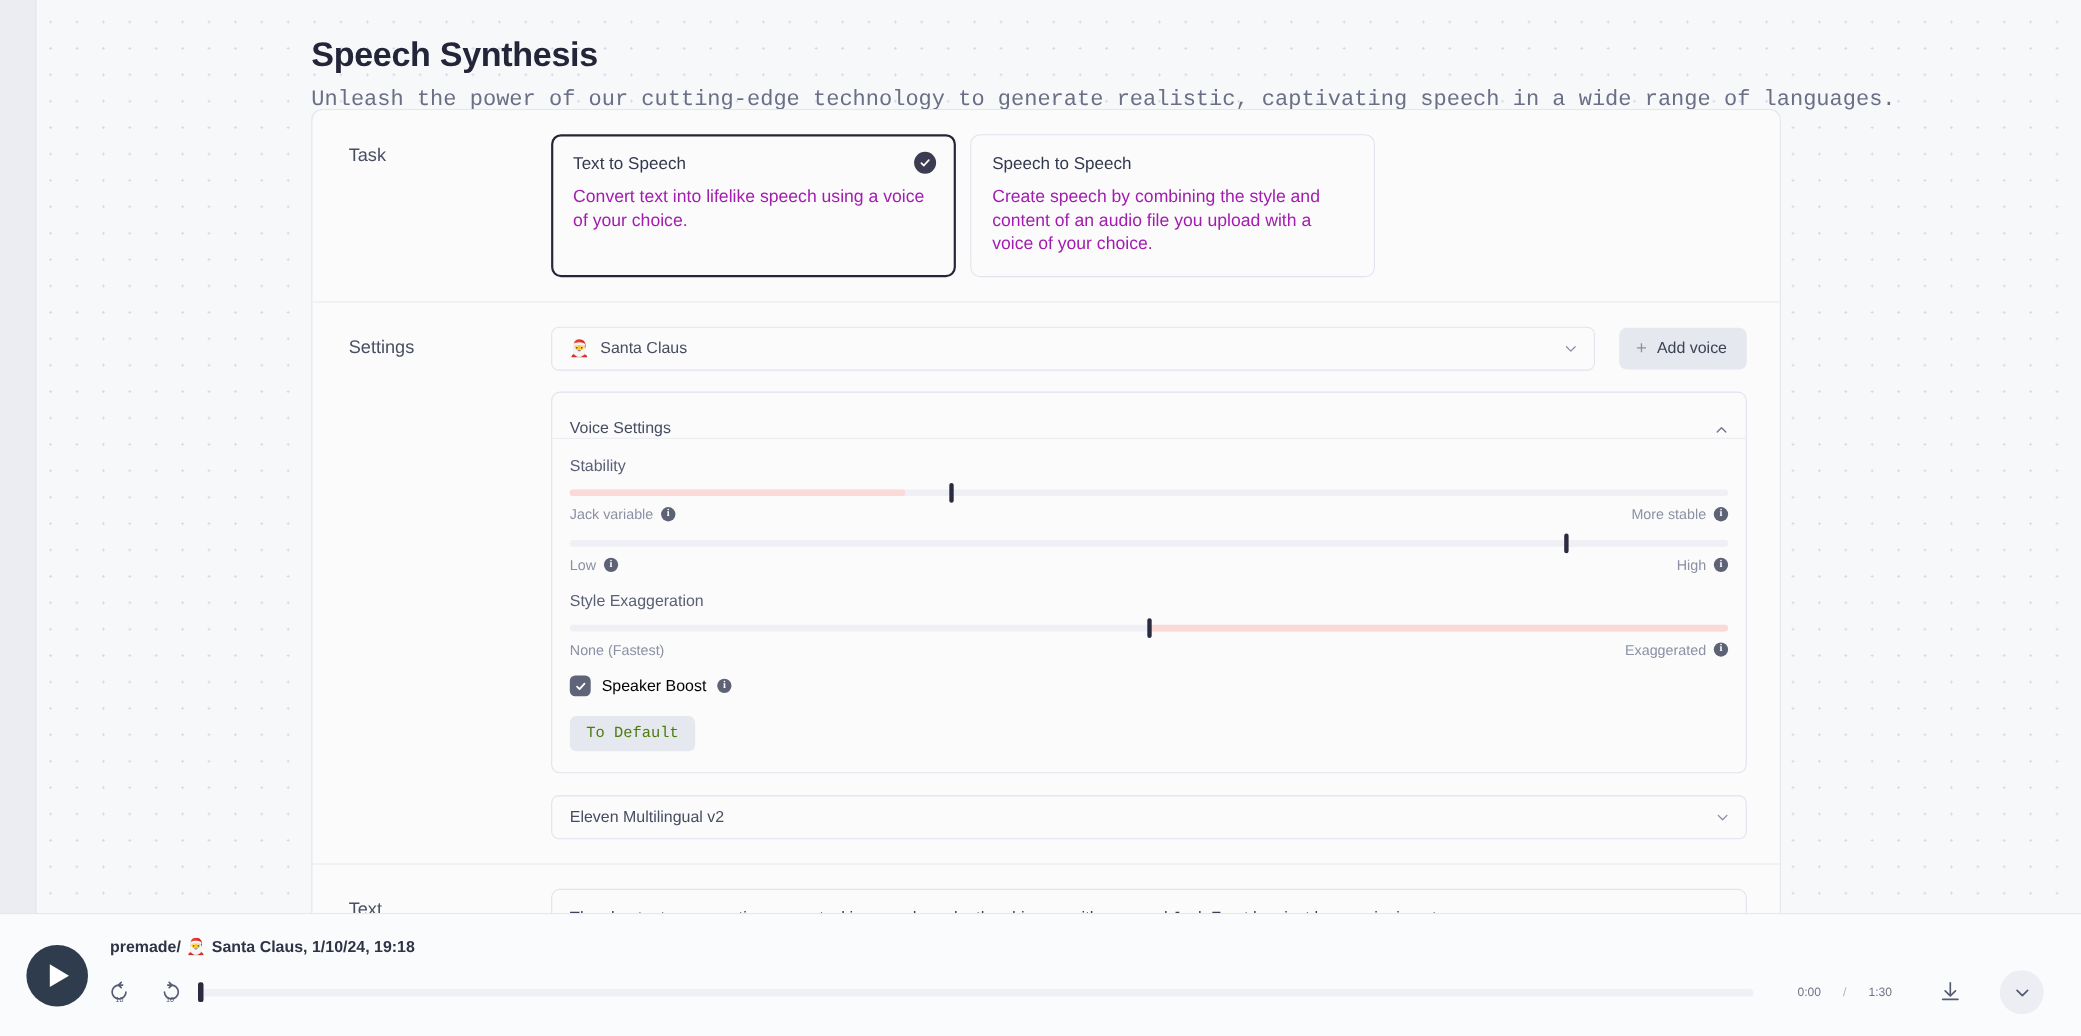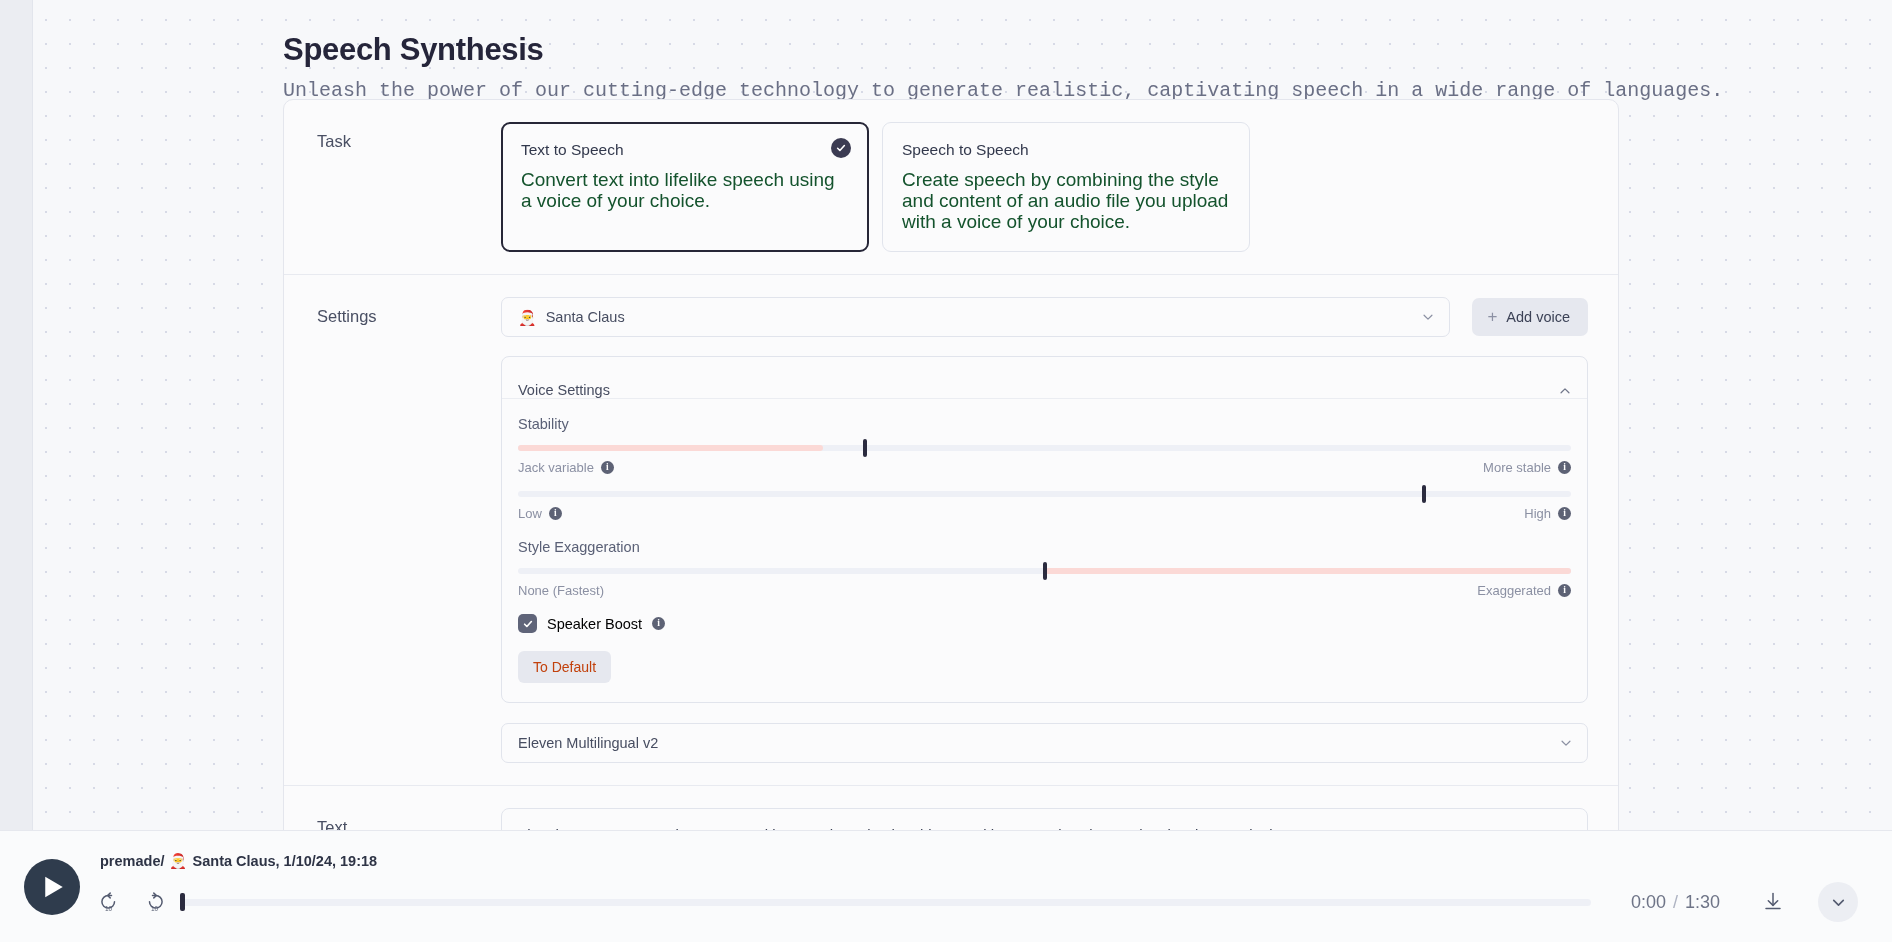--- a/index.html
+++ b/index.html
@@ -114,22 +114,22 @@
     padding: 16px 18px 18px 18px;
   }
   .task-card-title {
     font-size: 15.5px;
     color: #32384c;
     line-height: 20px;
     padding-right: 30px;
   }
   .task-card-desc {
     margin-top: 9px;
-    font-size: 19px;
-    color: #14532d;
+    font-size: 16px;
+    color: #a21caf;
     line-height: 21px;
   }
   .check-badge {
     position: absolute;
     top: 14px; right: 16px;
     width: 20px; height: 20px;
     border-radius: 50%;
     background: #3b3b52;
     display: flex;
     align-items: center;
@@ -275,23 +275,23 @@
   }
   .checkbox svg { width: 12px; height: 12px; display: block; }
   .boost-label { font-size: 14.5px; color: #000000; }
 
   .to-default-btn {
     height: 32px;
     padding: 0 15px;
     border: none;
     border-radius: 6px;
     background: #e6e8ef;
-    color: #c2410c;
+    color: #4d7c0f;
     font-size: 14px;
-    font-family: Liberation Sans, sans-serif;
+    font-family: Liberation Mono, monospace;
     cursor: pointer;
   }
 
   .model-select { margin-top: 20px; }
 
   
   .textarea-box {
     border: 1px solid #e1e4ec;
     border-radius: 8px;
     background: #fbfbfc;
@@ -364,24 +364,24 @@
   .progress-thumb {
     position: absolute;
     left: 0;
     width: 5px; height: 18px;
     border-radius: 2px;
     background: #2b2b3f;
     cursor: pointer;
   }
 
   .time-text {
-    font-size: 18px;
+    font-size: 11px;
     color: #6e7487;
     display: flex;
-    gap: 7px;
+    gap: 20px;
     margin-left: 24px;
     flex: 0 0 auto;
   }
   .time-sep { color: #aeb3c2; }
 
   .dl-btn {
     width: 22px; height: 22px;
     margin-left: 26px;
     color: #545b70;
     cursor: pointer;

